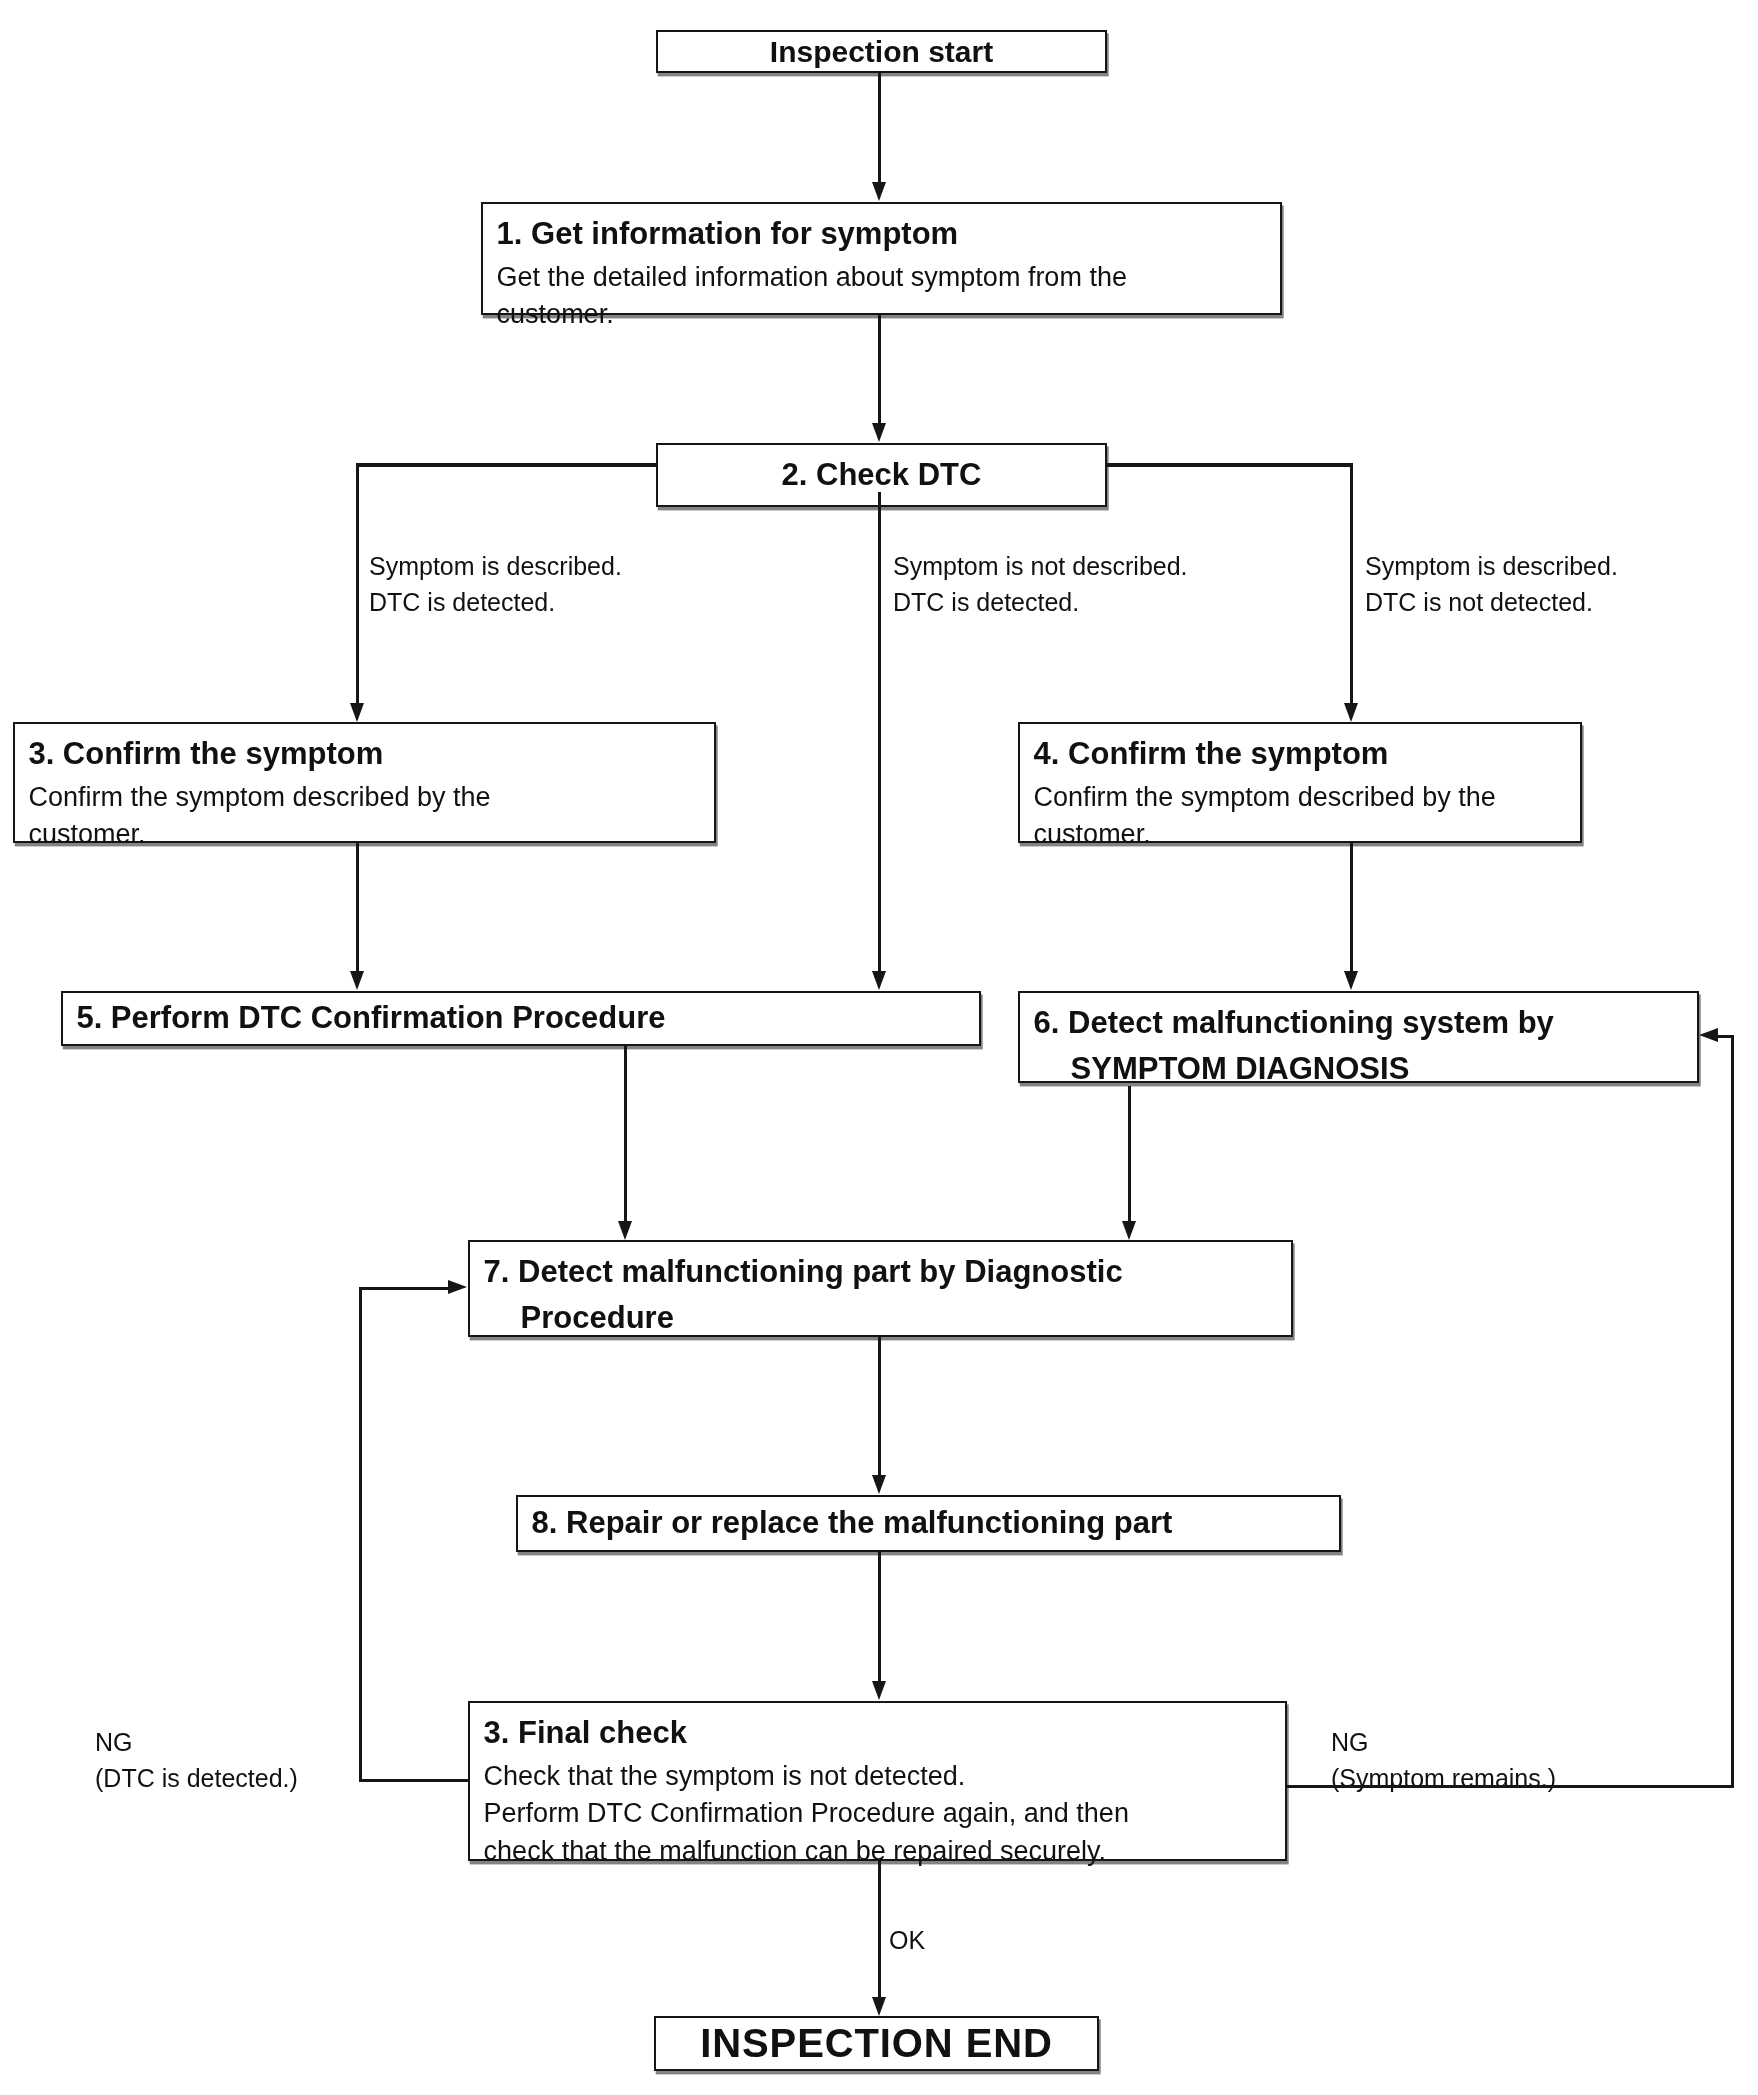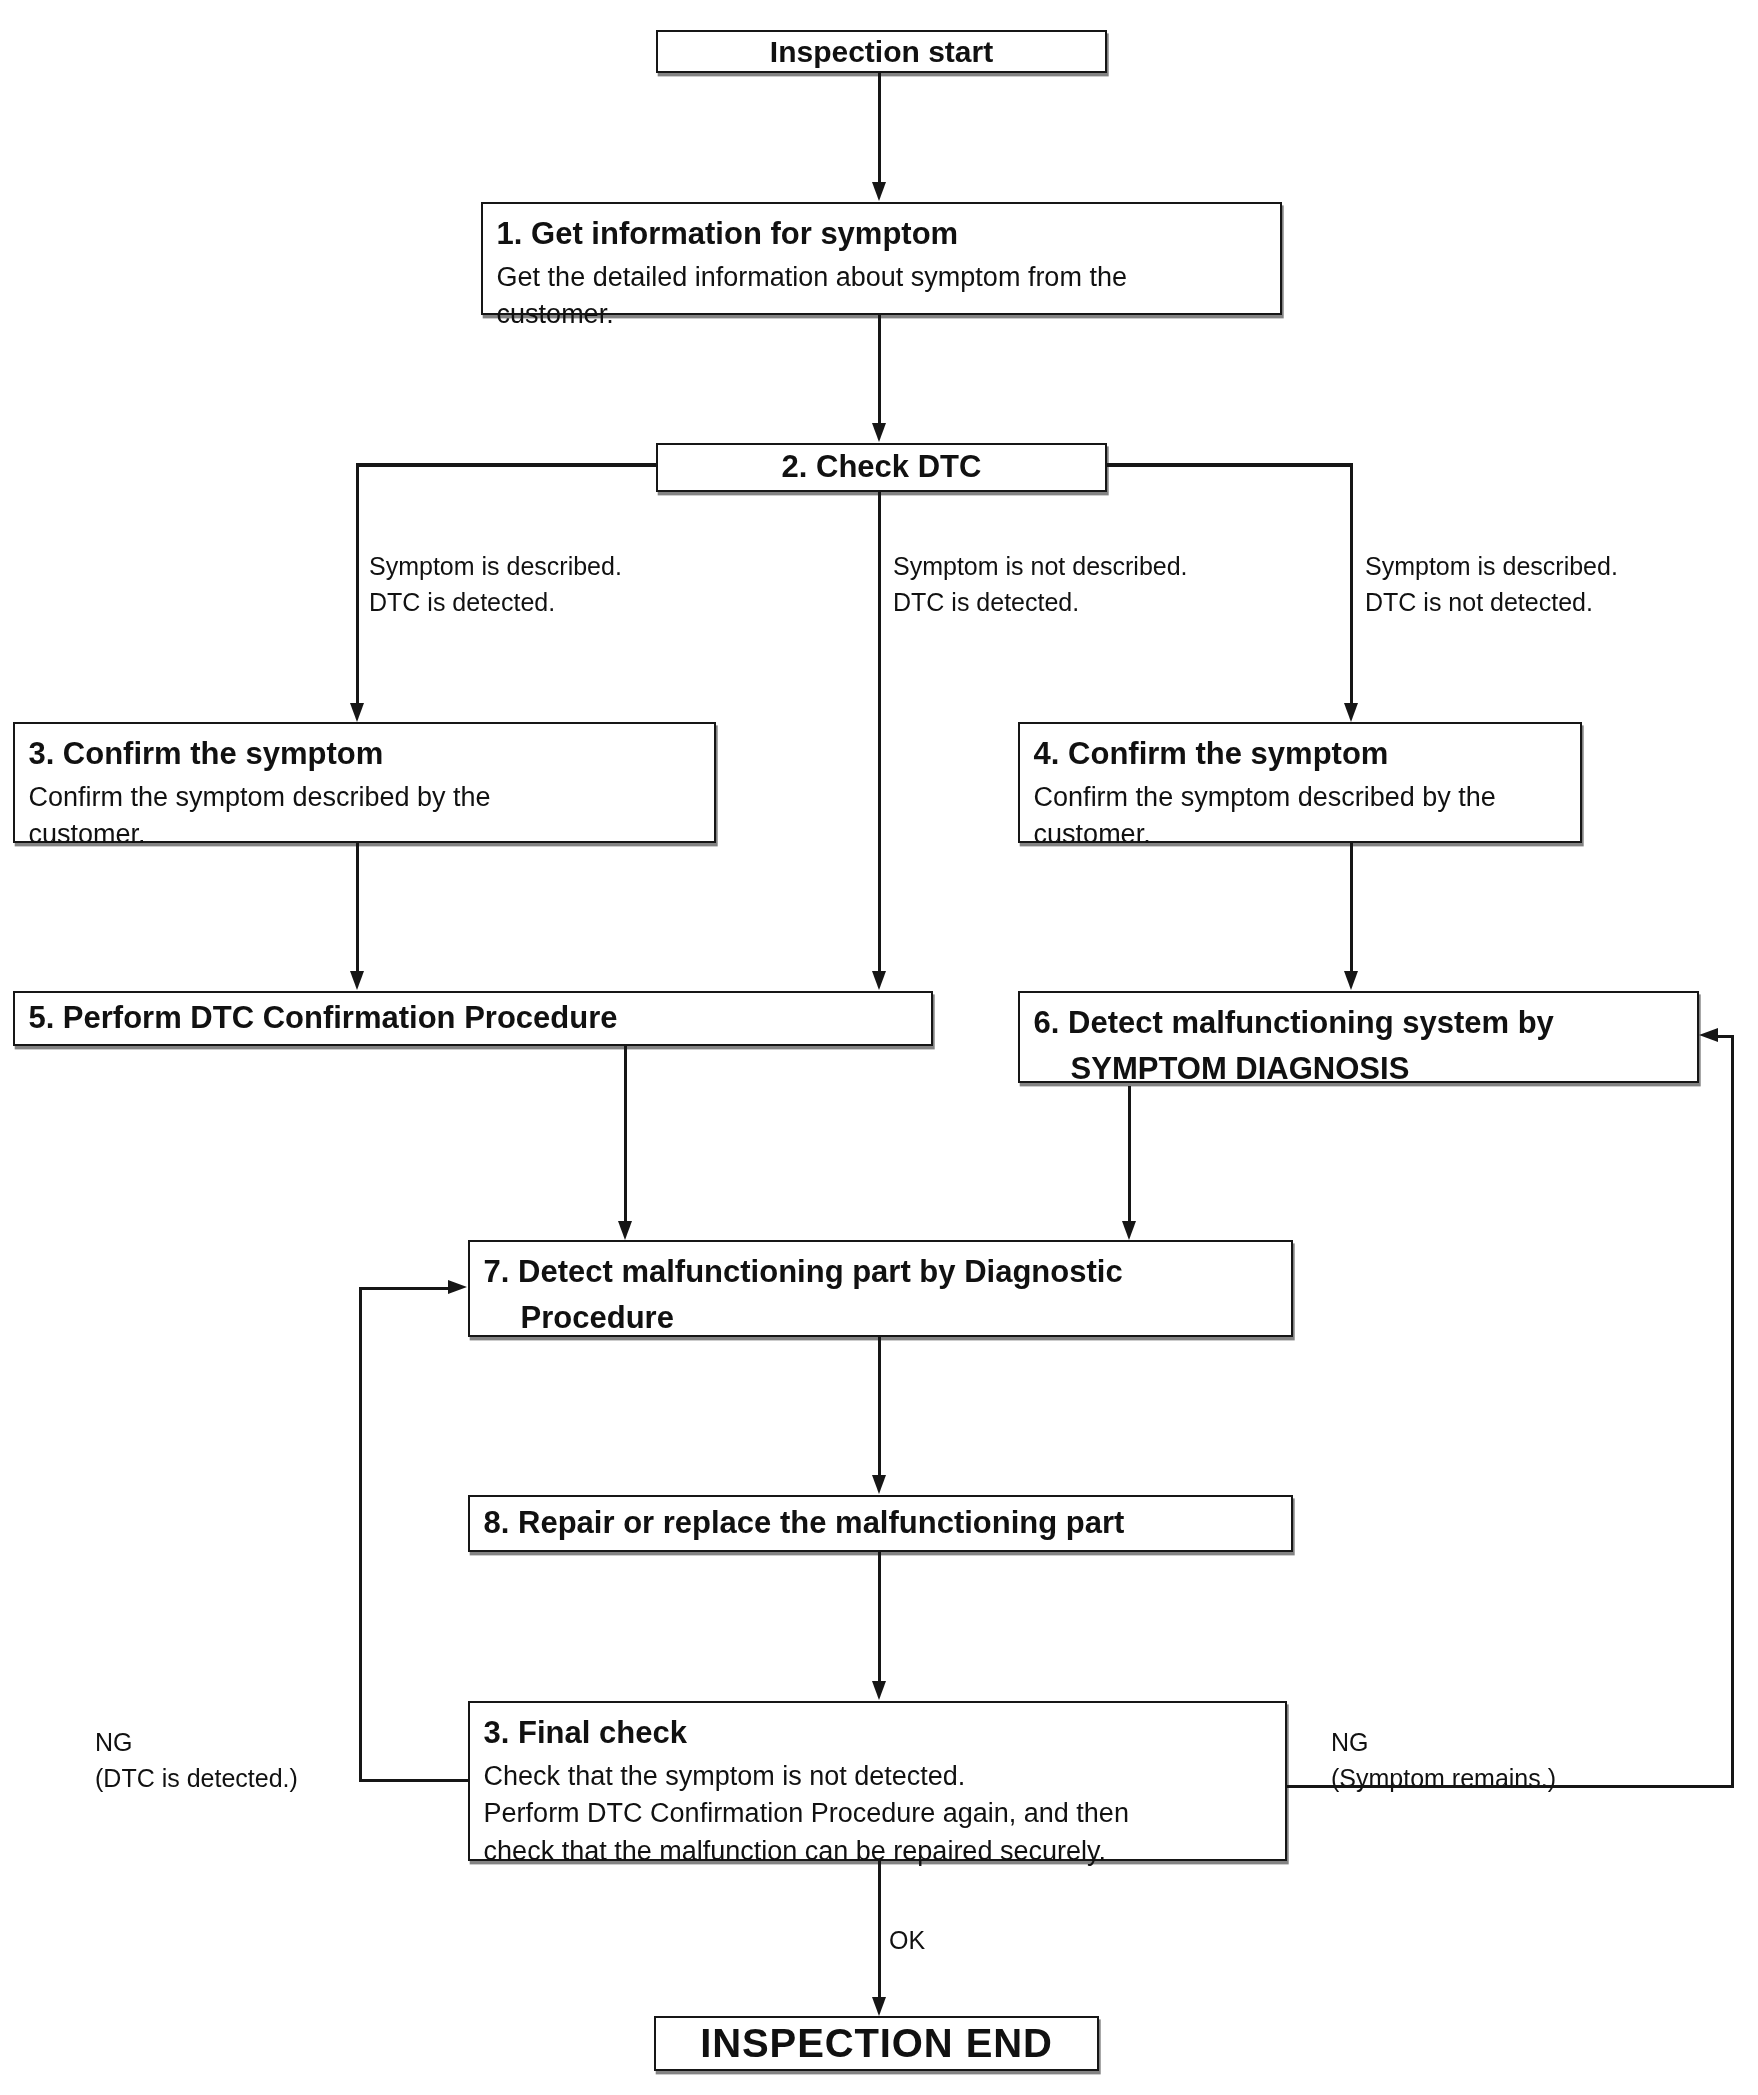--- a/index.html
+++ b/index.html
@@ -16,21 +16,21 @@
     box-sizing:border-box;
     background:#ffffff;
     border:2.6px solid #161616;
     box-shadow:1.7px 3.4px 0 rgba(90,90,90,0.75);
   }
   .box.center{
     display:flex;align-items:center;justify-content:center;
     text-align:center;
   }
   .box.vcenter{
-    display:flex;align-items:center;
+    display:flex;align-items:center;margin-left:48px;
   }
   .node-title{
     font-weight:bold;
     font-size:31px;
     line-height:1.38;
     white-space:pre-line;
   }
   .hang{ padding-left:37px; text-indent:-37px; line-height:1.5; }
   .node-body{
     font-size:27px;
@@ -77,21 +77,21 @@
   <div class="box center" style="left:656px;top:30px;width:451px;height:43px;">
     <span class="start-label">Inspection start</span>
   </div>
 
   <div class="box pad" style="left:481px;top:202px;width:801px;height:113px;">
     <div class="node-title">1. Get information for symptom</div>
     <div class="node-body">Get the detailed information about symptom from the
 customer.</div>
   </div>
 
-  <div class="box center" style="left:656px;top:443px;width:451px;height:49px;">
+  <div class="box center" style="left:656px;top:443px;width:451px;height:64px;">
     <span class="node-title">2. Check DTC</span>
   </div>
 
   <div class="box pad" style="left:12.8px;top:722px;width:703px;height:121px;">
     <div class="node-title">3. Confirm the symptom</div>
     <div class="node-body">Confirm the symptom described by the
 customer.</div>
   </div>
 
   <div class="box pad" style="left:1018px;top:722px;width:564px;height:121px;">

